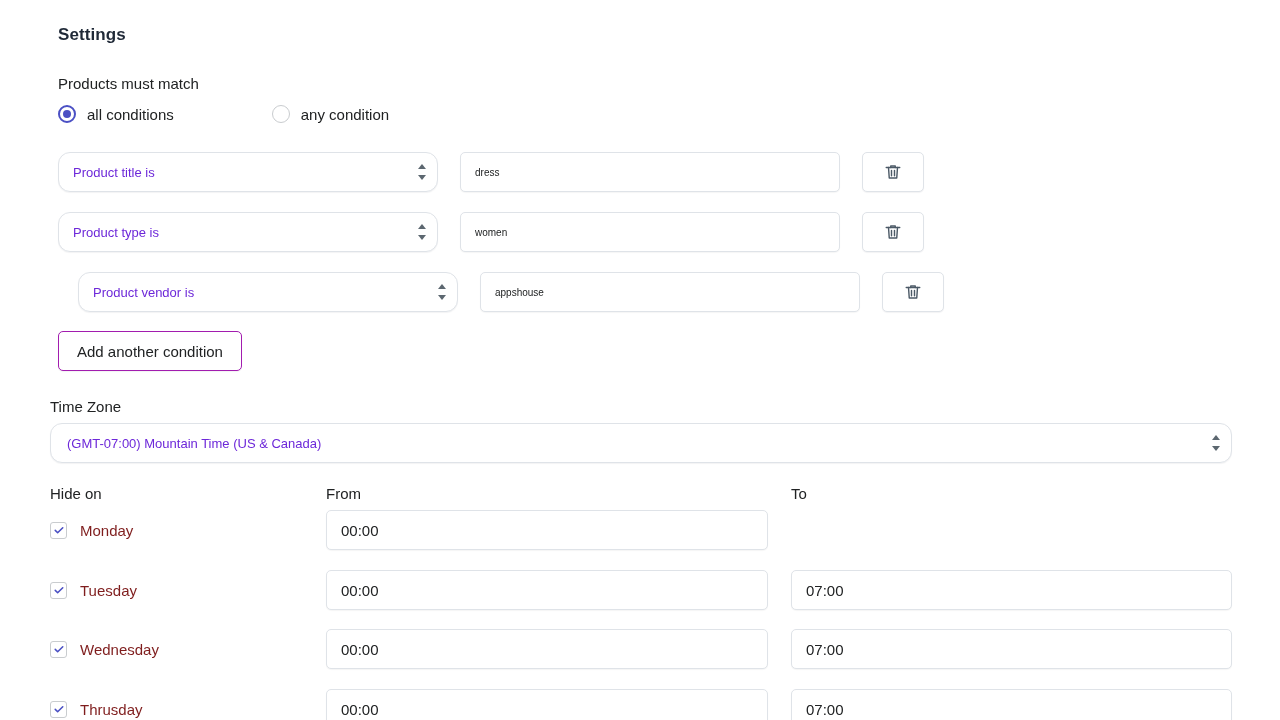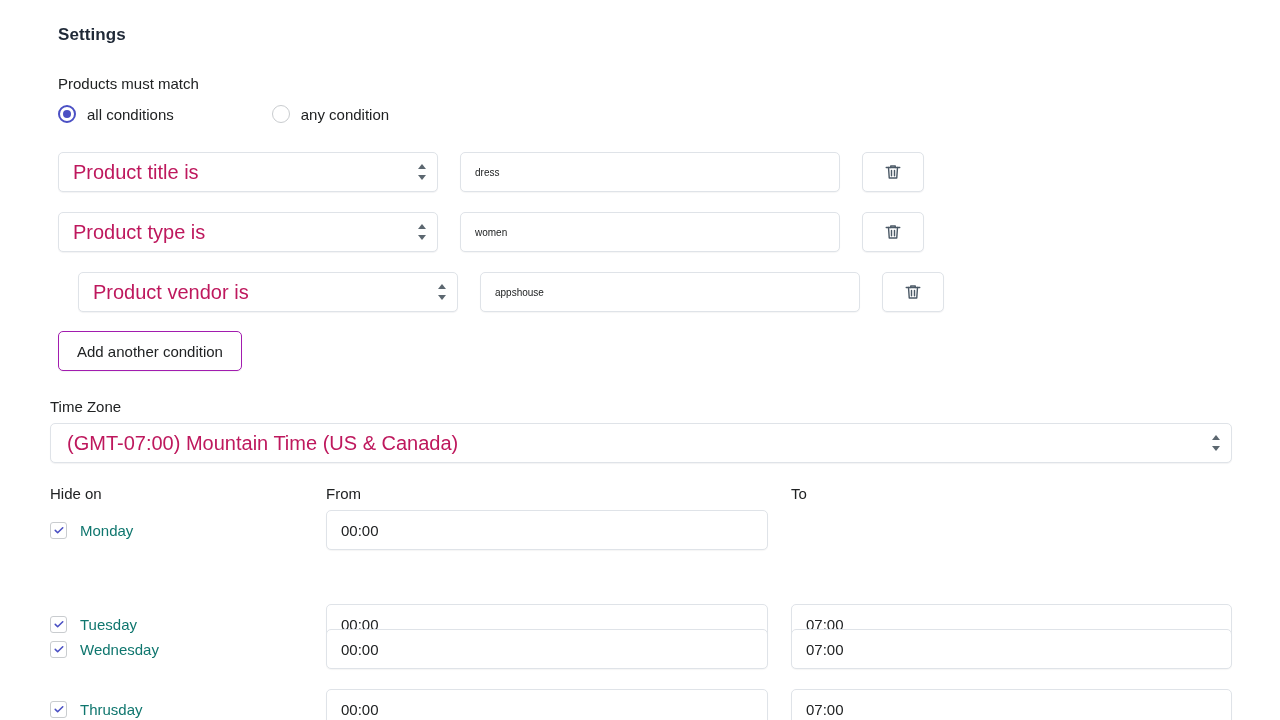--- a/index.html
+++ b/index.html
@@ -96,28 +96,28 @@
   .sel-wrap {
     position: relative;
     width: 380px;
     height: 40px;
     flex: none;
   }
   .sel-box {
     width: 100%;
     height: 100%;
     border: 1px solid #dfe3e8;
-    border-radius: 5px;
+    border-radius: 12px;
     background: #ffffff;
     box-shadow: 0 1px 1px rgba(22,29,37,0.05);
     display: flex;
     align-items: center;
     padding: 0 30px 0 14px;
-    font-size: 20px;
-    color: #be185d;
+    font-size: 13px;
+    color: #6d28d9;
     white-space: nowrap;
     overflow: hidden;
   }
   .sel-arrows {
     position: absolute;
     right: 12px;
     top: 50%;
     transform: translateY(-50%);
     width: 9px;
     height: 16px;
@@ -216,21 +216,21 @@
   .col-head.c2 { left: 326px; }
   .col-head.c3 { left: 791px; }
 
   .day-row {
     position: absolute;
     left: 0;
     width: 1280px;
     height: 40px;
   }
   .day-row.d0 { top: 510px; }
-  .day-row.d1 { top: 604px; }
+  .day-row.d1 { top: 570px; }
   .day-row.d2 { top: 629px; }
   .day-row.d3 { top: 689px; }
 
   .day-cell {
     position: absolute;
     left: 50px;
     top: 0;
     height: 40px;
     display: flex;
     align-items: center;
@@ -243,21 +243,21 @@
     background: #ffffff;
     display: inline-flex;
     align-items: center;
     justify-content: center;
     flex: none;
   }
   .cb-ctl svg { display: block; }
   .day-text {
     margin-left: 13px;
     font-size: 15px;
-    color: #0f766e;
+    color: #7f1d1d;
   }
 
   .time-box {
     position: absolute;
     top: 0;
     height: 40px;
     border: 1px solid #dfe3e8;
     border-radius: 5px;
     background: #ffffff;
     box-shadow: 0 1px 1px rgba(22,29,37,0.04);

